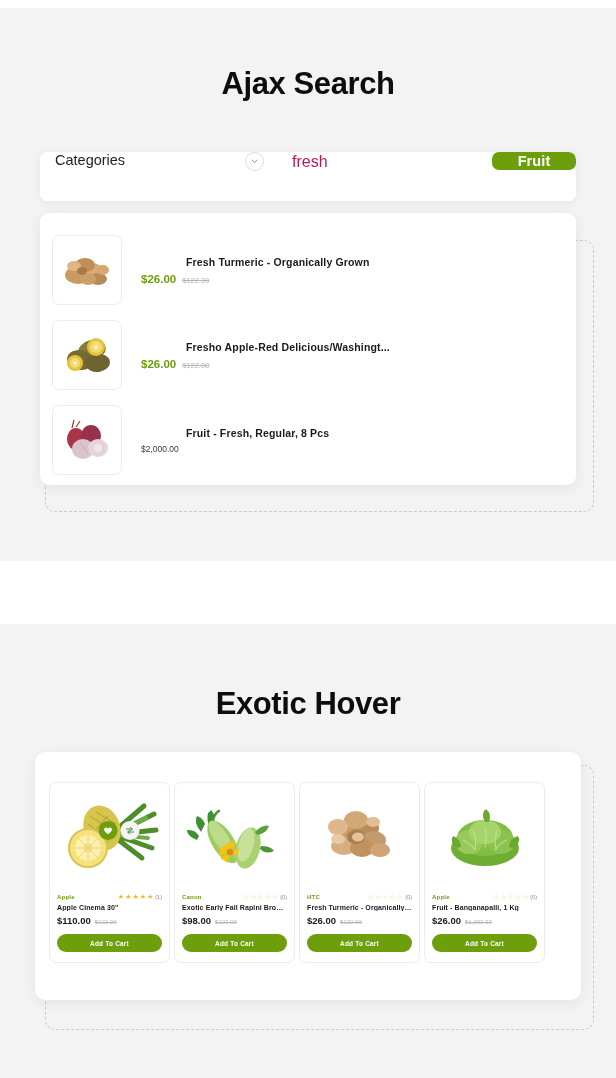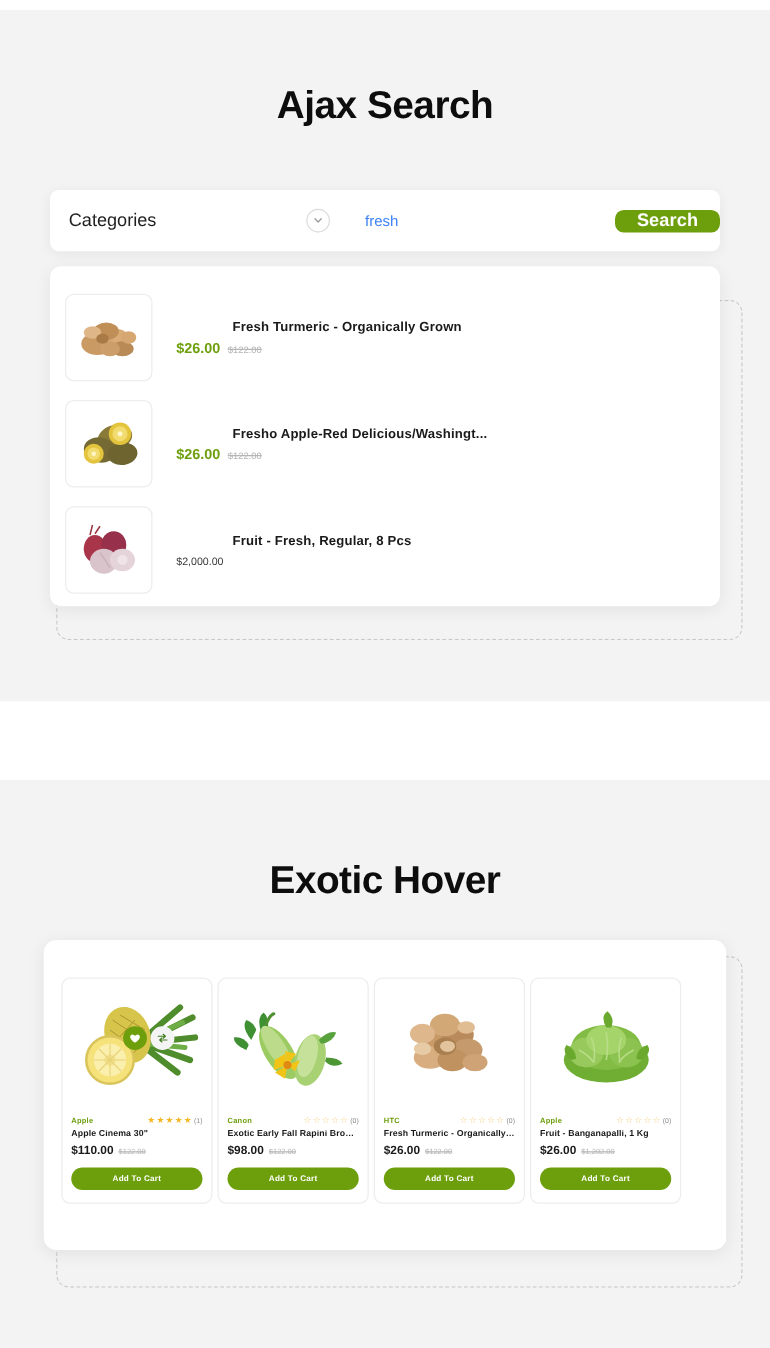--- a/index.html
+++ b/index.html
@@ -63,21 +63,21 @@
   .search-bar {
     position: absolute;
     left: 40px;
     top: 144px;
     width: 536px;
     height: 49px;
     background: #ffffff;
     border-radius: 7px;
     box-shadow: 0 2px 10px rgba(0,0,0,0.06);
     display: flex;
-    align-items: center;
+    align-items: flex-start;
     z-index: 4;
     overflow: hidden;
   }
   .cat-select {
     display: flex;
     align-items: center;
     width: 200px;
     padding-left: 15px;
     font-size: 14.5px;
     color: #1f1f1f;
@@ -117,22 +117,22 @@
   .chev-circle svg { display: block; }
   .search-input-wrap {
     flex: 1;
     display: flex;
     align-items: center;
     padding-left: 22px;
   }
   .search-input {
     border: 0;
     outline: 0;
-    font-size: 12px;
-    color: #3b82f6;
+    font-size: 16px;
+    color: #be185d;
     font-family: "Liberation Sans", sans-serif;
     width: 100%;
     background: transparent;
   }
   .search-btn {
     width: 84px;
     background: #6d9e0b;
     color: #fff;
     font-size: 14.5px;
     font-weight: bold;
@@ -326,21 +326,21 @@
       <span class="divider-line bottom"></span>
       <span class="chev-circle">
         <svg width="7" height="5" viewBox="0 0 7 5">
             <path d="M1 1 L3.5 3.6 L6 1" fill="none" stroke="#9a9a9a" stroke-width="1" stroke-linecap="round" stroke-linejoin="round"></path>
           </svg>
       </span>
     </div>
     <div class="search-input-wrap">
       <input class="search-input" type="text" value="fresh" style="">
     </div>
-    <button class="search-btn">Search</button>
+    <button class="search-btn">Fruit</button>
   </div>
 
   <div class="results-panel">
 
     <div class="result-row">
       <div class="thumb">
         <svg width="58" height="50" viewBox="0 0 58 50">
           <ellipse cx="20" cy="30" rx="13" ry="9" fill="#c99a63"></ellipse>
           <ellipse cx="34" cy="27" rx="12" ry="9" fill="#d9ab76"></ellipse>
           <ellipse cx="27" cy="20" rx="10" ry="7" fill="#c08f58"></ellipse>

